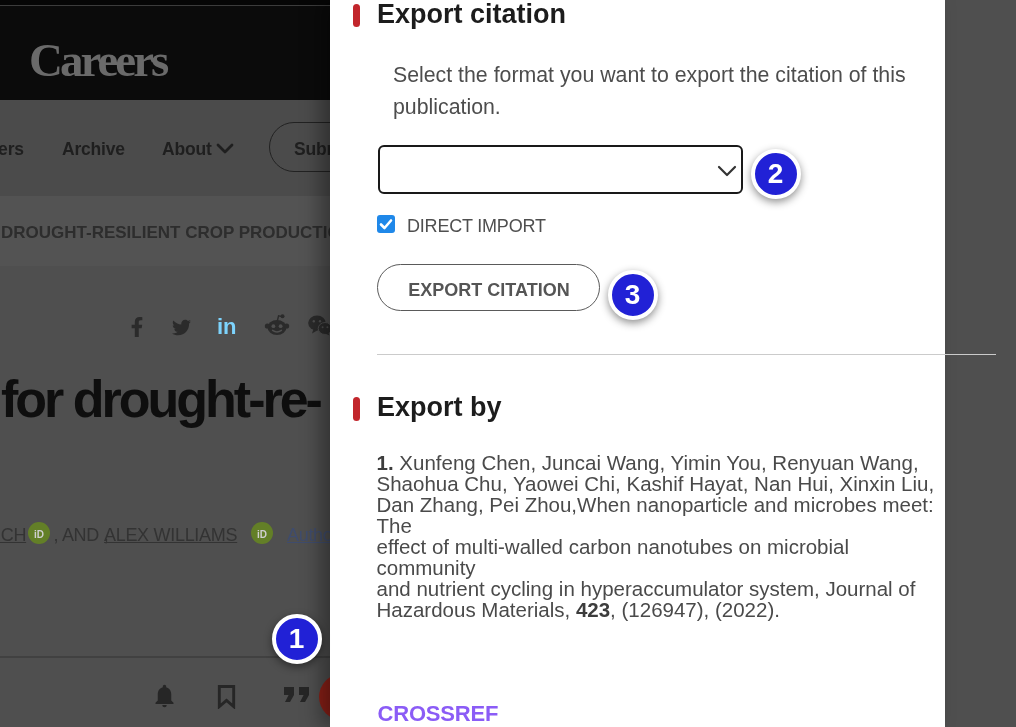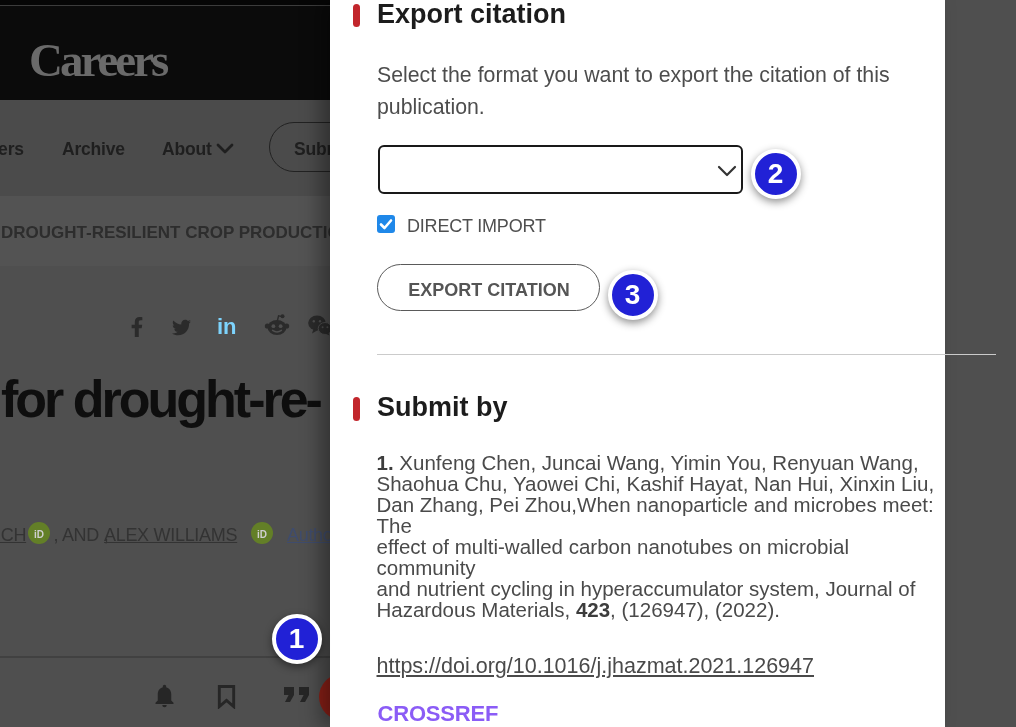--- a/index.html
+++ b/index.html
@@ -21,21 +21,21 @@
   #bannertext{position:absolute;left:1px;top:223px;font-size:17px;font-weight:bold;letter-spacing:0px;color:#2d2d2d;white-space:nowrap;}
   #title{position:absolute;left:1px;top:368.5px;font-size:52px;font-weight:bold;color:#0e0e0e;letter-spacing:-3px;white-space:nowrap;}
   .au{position:absolute;top:524.5px;font-size:18px;letter-spacing:-0.3px;color:#333;white-space:nowrap;}
   .au.u{text-decoration:underline;}
   .au.lk{color:#3f4c6d;text-decoration:underline;}
   #divider{left:0;top:656px;height:2px;background:#414141;}
   
   #panel{position:absolute;left:330px;top:0;width:615px;height:727px;background:#ffffff;box-shadow:-10px 0 18px rgba(0,0,0,0.35);}
   .redbar{position:absolute;left:22.5px;width:7px;border-radius:3.5px;background:#c2262c;}
   .h1{position:absolute;left:47px;font-size:27px;font-weight:bold;color:#1c1c1c;letter-spacing:0px;}
-  #para{position:absolute;left:47px;top:60px;font-size:21.3px;line-height:31.5px;color:#4d4d4d;}
+  #para{position:absolute;left:63px;top:60px;font-size:21.3px;line-height:31.5px;color:#4d4d4d;}
   #selectbox{position:absolute;left:47.5px;top:144.5px;width:361px;height:45px;border:2px solid #191919;border-radius:6px;}
   #selecttext{position:absolute;left:64px;top:157px;font-size:20px;color:#4a4a4a;}
   #chk{position:absolute;left:46.5px;top:214.5px;width:18px;height:18px;background:#1f88e9;border-radius:3px;}
   #chklabel{position:absolute;left:77px;top:216px;font-size:18px;font-weight:normal;letter-spacing:-0.2px;color:#4f4f4f;}
   #btn{position:absolute;left:47px;top:264px;width:221px;height:45px;border:1.5px solid #5a5a5a;border-radius:24px;}
   #btntext{position:absolute;left:47px;top:280px;width:224px;text-align:center;font-size:18px;font-weight:bold;letter-spacing:0px;color:#555;}
   #hr{position:absolute;left:46.5px;top:354px;width:619px;height:1px;background:#cbcbcb;}
   #cites{position:absolute;left:46.5px;top:451.5px;font-size:20.5px;line-height:21px;color:#4a4a4a;}
   #cites b{color:#3d3d3d;}
   #doilink{position:absolute;left:46.5px;top:654px;font-size:21.5px;color:#4a4a4a;text-decoration:underline;}
@@ -136,22 +136,21 @@
       </svg>
     <div id="chk"></div>
     <svg class="abs" style="left:46.5px;top:214.5px;" width="18" height="18" viewBox="0 0 18 18">
         <path d="M4 9.5 L7.5 13 L14 5.5" fill="none" stroke="#fff" stroke-width="2.6" stroke-linecap="round" stroke-linejoin="round"></path>
       </svg>
     <div id="chklabel">DIRECT IMPORT</div>
     <div id="btn"></div>
     <div id="btntext">EXPORT CITATION</div>
     <div id="hr"></div>
     <div class="redbar" style="top:397px;height:24px;"></div>
-    <div class="h1" style="top:392px;">Submit by</div>
+    <div class="h1" style="top:392px;">Export by</div>
     <div id="cites"><b>1.</b> Xunfeng Chen, Juncai Wang, Yimin You, Renyuan Wang,<br>Shaohua Chu, Yaowei Chi, Kashif Hayat, Nan Hui, Xinxin Liu,<br>Dan Zhang, Pei Zhou,When nanoparticle and microbes meet: The<br>effect of multi-walled carbon nanotubes on microbial community<br>and nutrient cycling in hyperaccumulator system, Journal of<br>Hazardous Materials, <b>423</b>, (126947), (2022).</div>
-    <div id="doilink">https://doi.org/10.1016/j.jhazmat.2021.126947</div>
     <div id="crossref">CROSSREF</div>
   </div>
 
   <div class="marker" style="left:271.5px;top:613.5px;">1</div>
   <div class="marker" style="left:750.5px;top:148.5px;">2</div>
   <div class="marker" style="left:607.5px;top:269.5px;">3</div>
 </div>
 
 </body></html>

